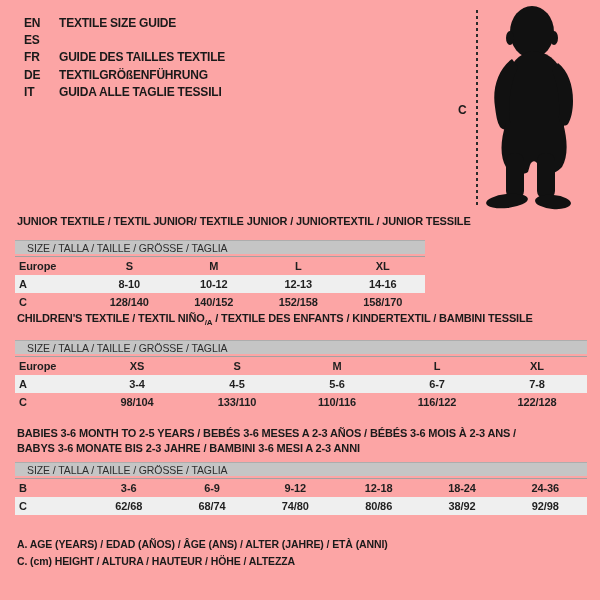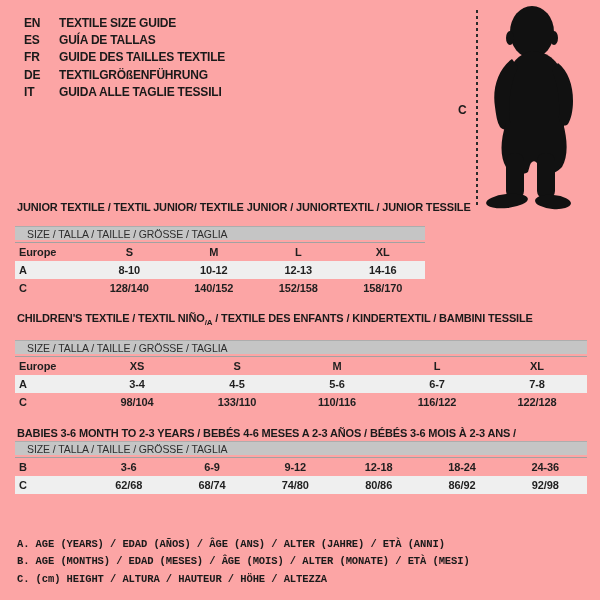--- a/index.html
+++ b/index.html
@@ -31,42 +31,41 @@
   .size-bar {
     height:14px; line-height:15px; background:#c5c5c5; border-top:1px solid #adadad;
     font-size:10.5px; color:#2d2d2d; padding-left:12px; letter-spacing:-0.1px;
   }
   .size-table td { font-size:11px; height:18px; text-align:center; color:#1f1f1f; letter-spacing:-0.1px; overflow:hidden; }
   .size-table td.rowlabel { text-align:left; padding-left:4px; }
   .size-table tr.alt { background:#efefef; }
   .w410 { width:410px; }
   .w572 { width:572px; }
 
-  #sec1 { top:200px; } #sec1 .sec-title { margin-bottom:12px; }
+  #sec1 { top:214px; } #sec1 .sec-title { margin-bottom:12px; }
   #sec2 { top:311px; } #sec2 .sec-title { margin-bottom:10px; }
   #sec3 { top:426px; } #sec3 .sec-title2 { margin-bottom:6px; }
   #sec3 .sec-title, #sec3 .sec-title2 { font-size:11px; font-weight:bold; letter-spacing:-0.15px; line-height:15px; padding-left:2px; white-space:nowrap; }
 
   
   .legend { position:absolute; top:536px; left:17px; }
-  .legend-line { font-size:10.5px; font-weight:bold; line-height:17.3px; letter-spacing:-0.1px;font-family:Liberation Mono, monospace; }
+  .legend-line { font-size:10.5px; font-weight:bold; line-height:17.3px; letter-spacing:-0.1px; }
 </style>
 </head>
 <body>
 
 <div id="page">
 
   <div class="lang-list">
     <div class="lang-row">
       <span class="lang-code">EN</span>
       <span>TEXTILE SIZE GUIDE</span>
     </div>
     <div class="lang-row">
       <span class="lang-code">ES</span>
-      <span>GUÍA DE TALLAS</span>
     </div>
     <div class="lang-row">
       <span class="lang-code">FR</span>
       <span>GUIDE DES TAILLES TEXTILE</span>
     </div>
     <div class="lang-row">
       <span class="lang-code">DE</span>
       <span>TEXTILGRÖßENFÜHRUNG</span>
     </div>
     <div class="lang-row">
@@ -150,45 +149,45 @@
             <td>133/110</td>
             <td>110/116</td>
             <td>116/122</td>
             <td>122/128</td>
           </tr>
         </tbody>
     </table>
   </div>
 
   <div class="section" id="sec3">
-    <div class="sec-title">BABIES 3-6 MONTH TO 2-3 YEARS / BEBÉS 4-6 MESES A 2-3 AÑOS / BÉBÉS 3-6 MOIS À 2-3 ANS /</div>
+    <div class="sec-title">BABIES 3-6 MONTH TO 2-5 YEARS / BEBÉS 3-6 MESES A 2-3 AÑOS / BÉBÉS 3-6 MOIS À 2-3 ANS /</div>
+    <div class="sec-title2">BABYS 3-6 MONATE BIS 2-3 JAHRE / BAMBINI 3-6 MESI A 2-3 ANNI</div>
     <div class="size-bar w572">SIZE / TALLA / TAILLE / GRÖSSE / TAGLIA</div>
     <table class="size-table w572">
       <tbody>
           <tr>
             <td class="rowlabel" style="width: 72px;">B</td>
             <td>3-6</td>
             <td>6-9</td>
             <td>9-12</td>
             <td>12-18</td>
             <td>18-24</td>
             <td>24-36</td>
           </tr>
           <tr class="alt">
             <td class="rowlabel">C</td>
             <td>62/68</td>
             <td>68/74</td>
             <td>74/80</td>
             <td>80/86</td>
-            <td>86/92</td>
+            <td>38/92</td>
             <td>92/98</td>
           </tr>
         </tbody>
     </table>
   </div>
 
   <div class="legend">
     <div class="legend-line">A. AGE (YEARS) / EDAD (AÑOS) / ÂGE (ANS) / ALTER (JAHRE) / ETÀ (ANNI)</div>
-    <div class="legend-line">B. AGE (MONTHS) / EDAD (MESES) / ÂGE (MOIS) / ALTER (MONATE) / ETÀ (MESI)</div>
     <div class="legend-line">C. (cm) HEIGHT / ALTURA / HAUTEUR / HÖHE / ALTEZZA</div>
   </div>
 
 </div>
 
 </body></html>

